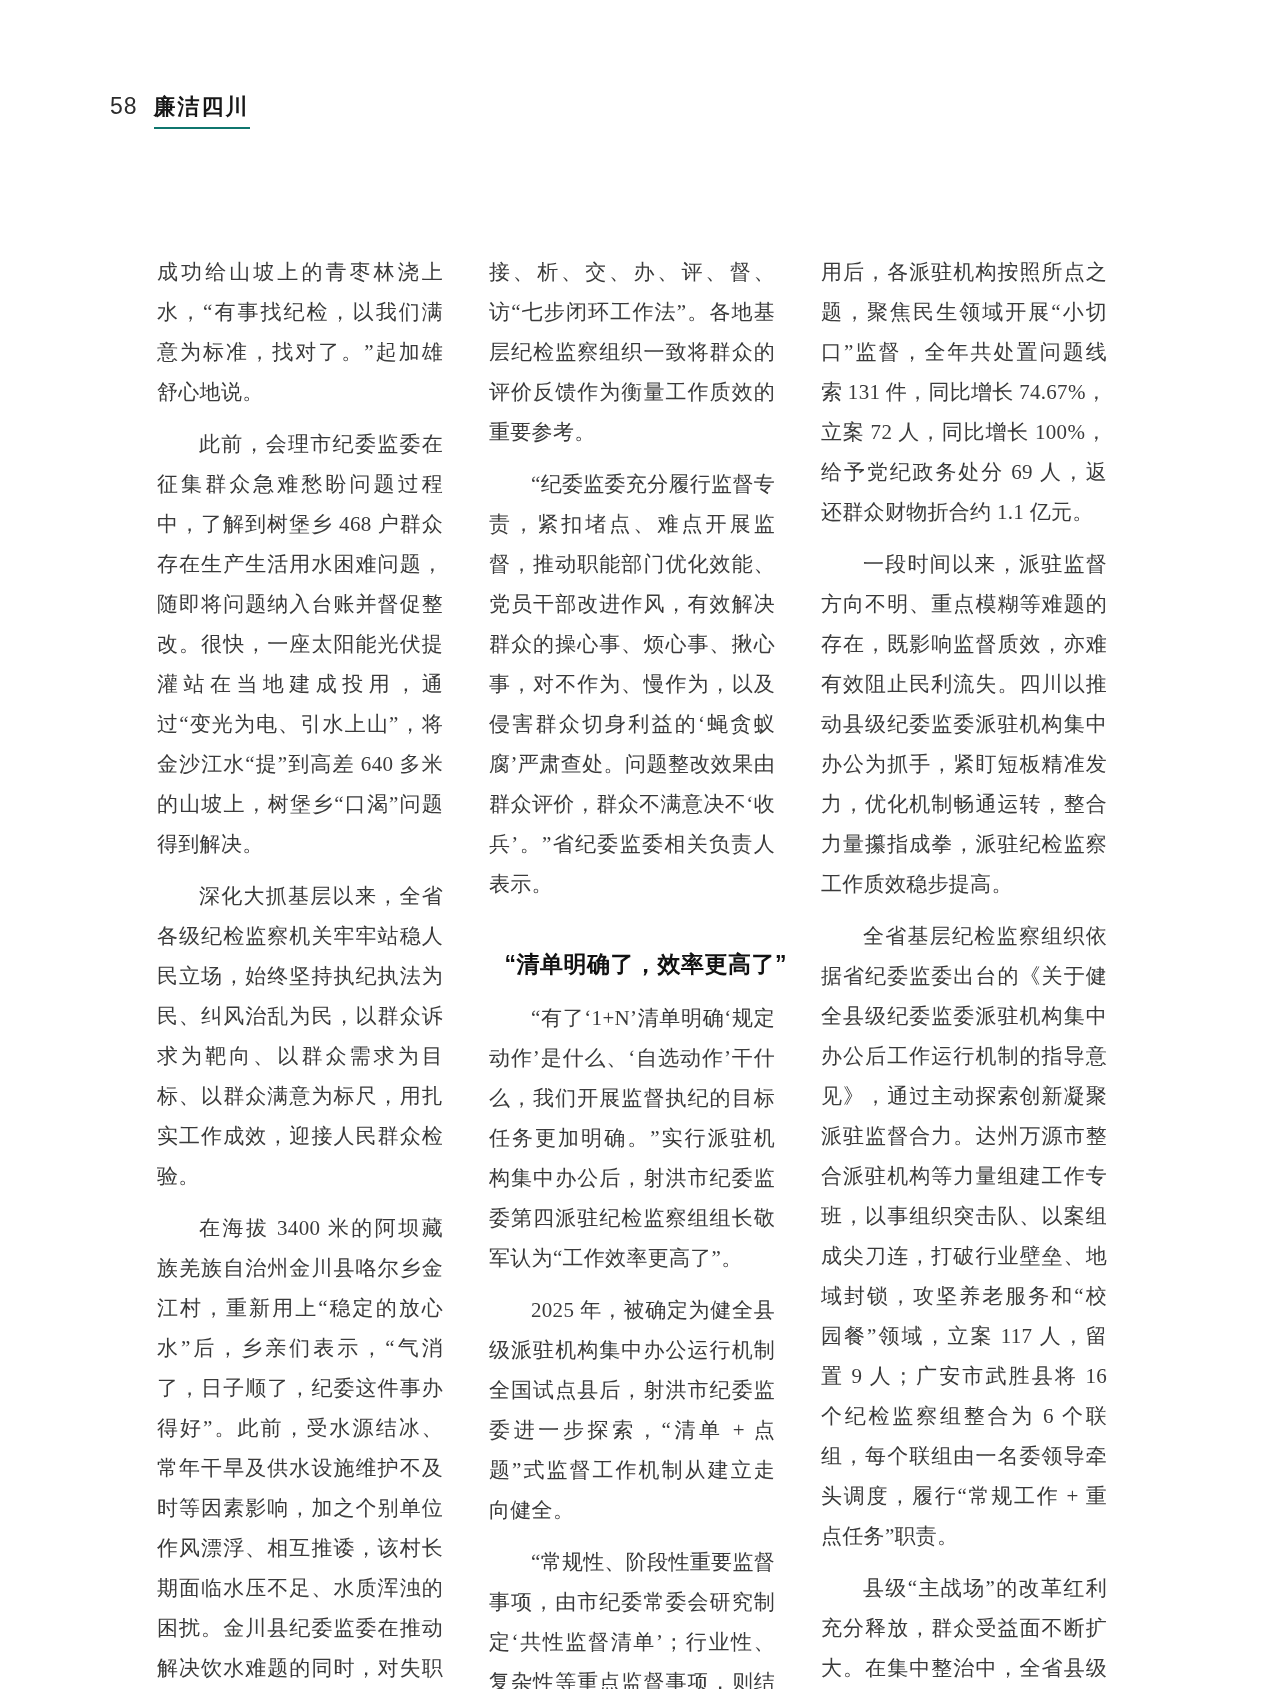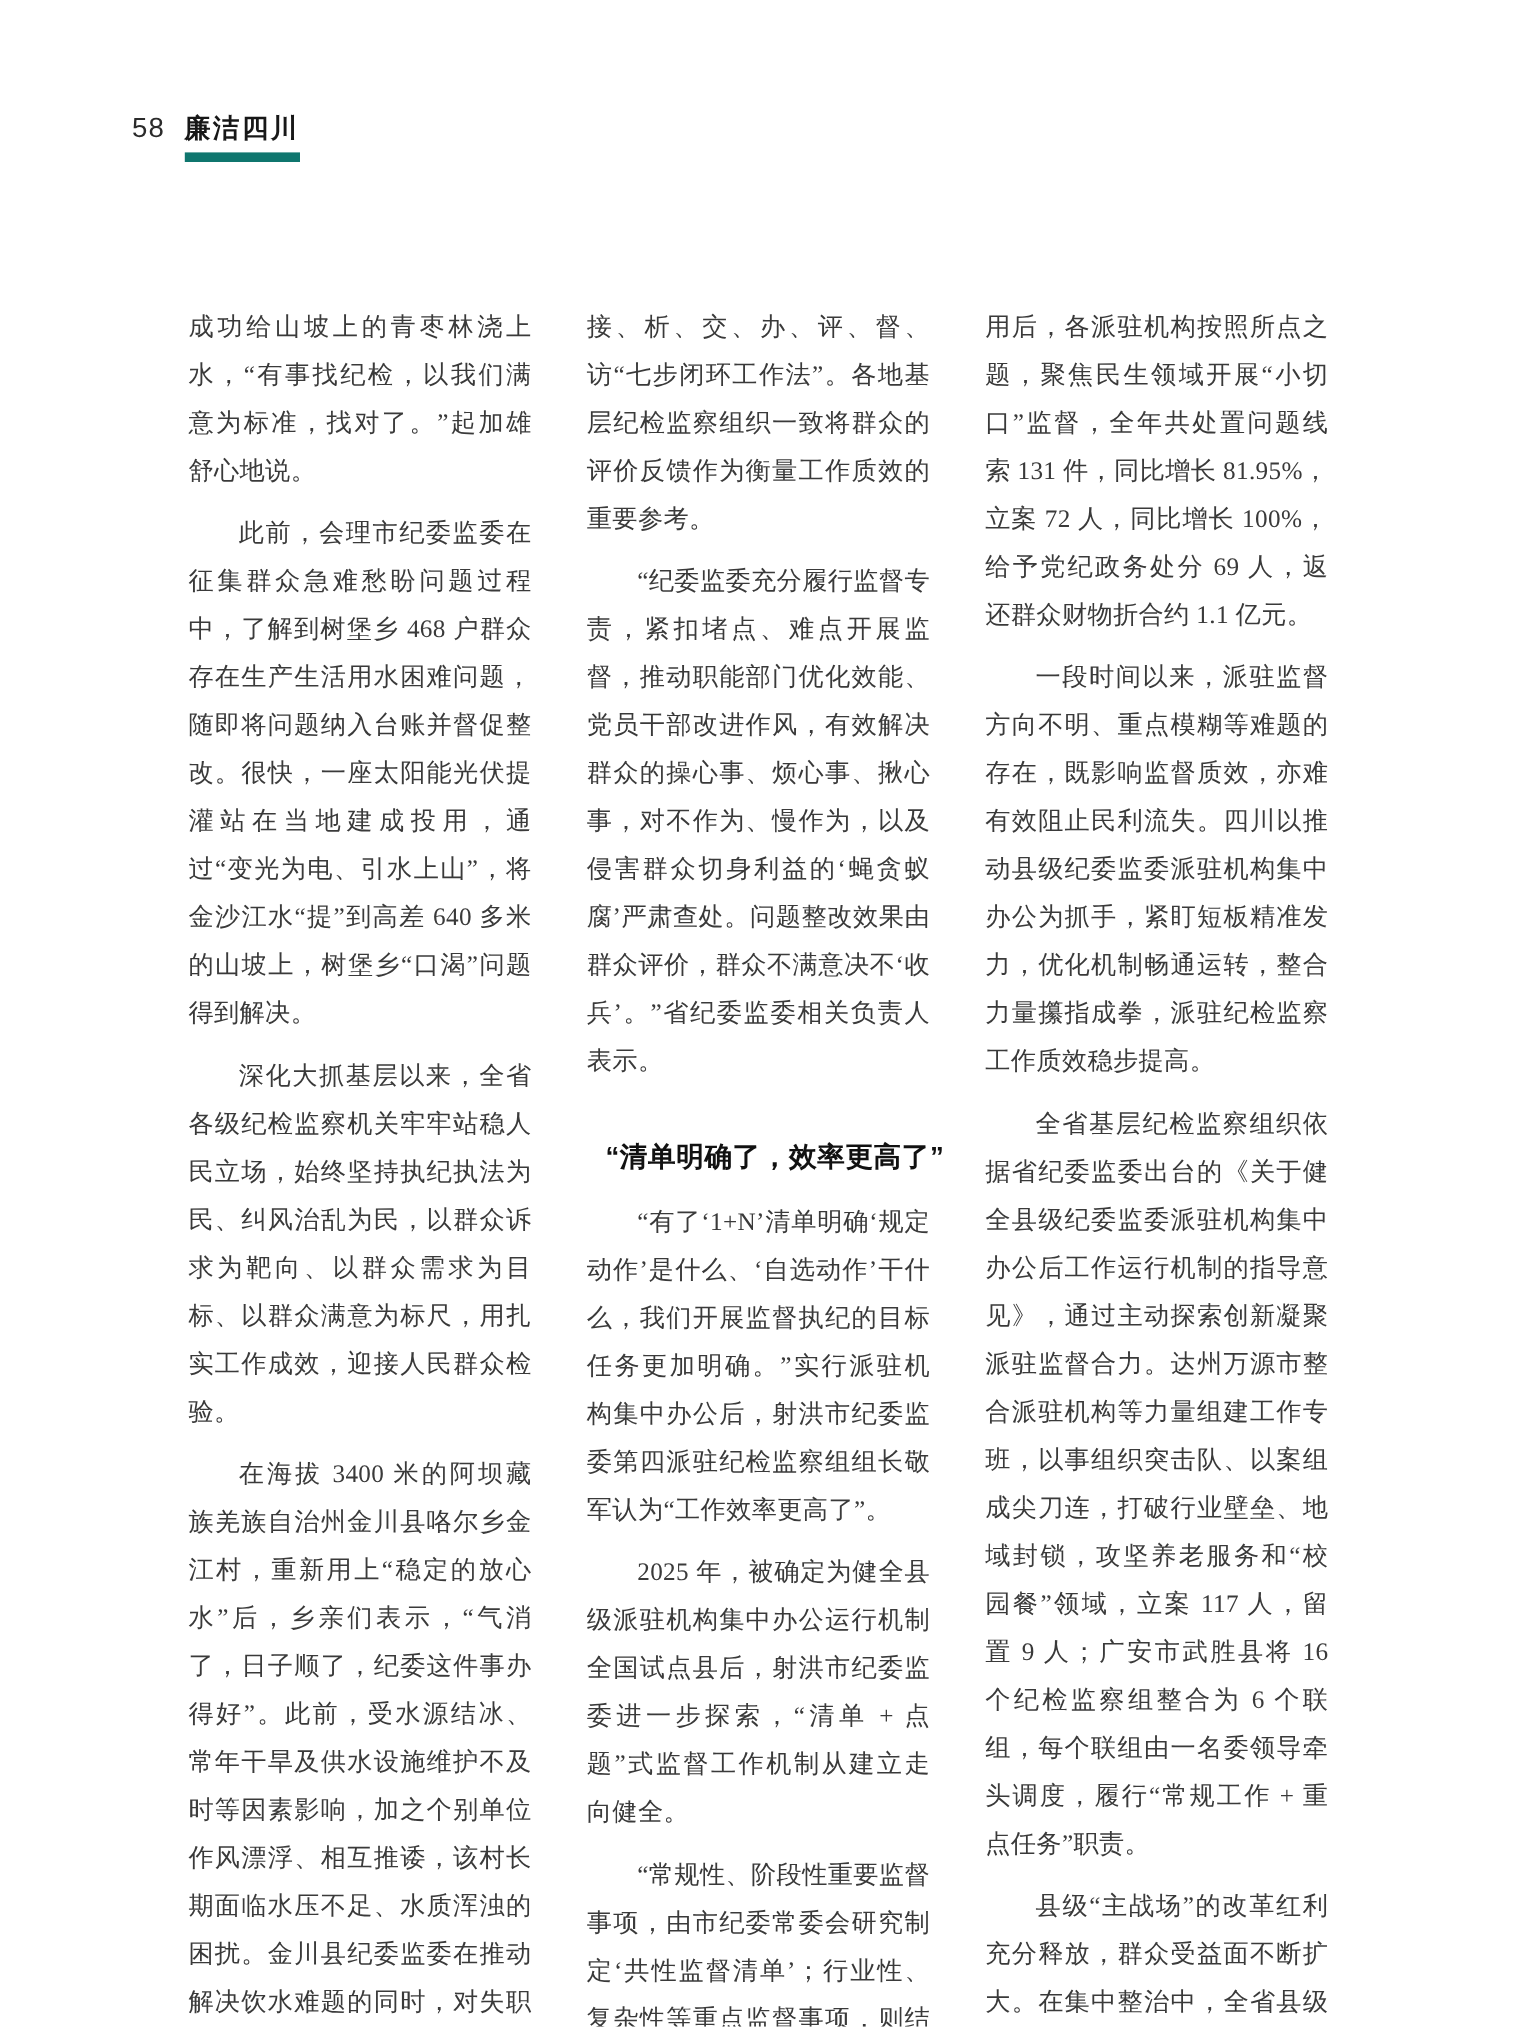--- a/index.html
+++ b/index.html
@@ -29,21 +29,21 @@
     font-size: 23px;
     color: #2b2b2b;
     letter-spacing: 1px;
   }
   .pub-name {
     font-size: 22px;
     font-weight: bold;
     color: #171717;
     letter-spacing: 2px;
     padding-bottom: 5px;
-    border-bottom: 8px solid #0f766e;
+    border-bottom: 2px solid #0f766e;
     text-align: right;
   }
   .columns {
     position: absolute;
     left: 145px;
     top: 240px;
     width: 974px;
     display: flex;
     gap: 22px;
   }
@@ -93,20 +93,20 @@
       </div>
     <div class="col">
         <p class="para">接、析、交、办、评、督、访“七步闭环工作法”。各地基层纪检监察组织一致将群众的评价反馈作为衡量工作质效的重要参考。</p>
         <p class="para indent">“纪委监委充分履行监督专责，紧扣堵点、难点开展监督，推动职能部门优化效能、党员干部改进作风，有效解决群众的操心事、烦心事、揪心事，对不作为、慢作为，以及侵害群众切身利益的‘蝇贪蚁腐’严肃查处。问题整改效果由群众评价，群众不满意决不‘收兵’。”省纪委监委相关负责人表示。</p>
         <h2 class="col-heading">“清单明确了，效率更高了”</h2>
         <p class="para indent">“有了‘1+N’清单明确‘规定动作’是什么、‘自选动作’干什么，我们开展监督执纪的目标任务更加明确。”实行派驻机构集中办公后，射洪市纪委监委第四派驻纪检监察组组长敬军认为“工作效率更高了”。</p>
         <p class="para indent">2025 年，被确定为健全县级派驻机构集中办公运行机制全国试点县后，射洪市纪委监委进一步探索，“清单 + 点题”式监督工作机制从建立走向健全。</p>
         <p class="para indent">“常规性、阶段性重要监督事项，由市纪委常委会研究制定‘共性监督清单’；行业性、复杂性等重点监督事项，则结合集中整治等重点工作，由协作片区讨论制定‘个性监督清单’。”射洪市纪委监委党风政风监督室负责人何俊介绍，监督清单启</p>
       </div>
     <div class="col">
-        <p class="para">用后，各派驻机构按照所点之题，聚焦民生领域开展“小切口”监督，全年共处置问题线索 131 件，同比增长 81.95%，立案 72 人，同比增长 100%，给予党纪政务处分 69 人，返还群众财物折合约 1.1 亿元。</p>
+        <p class="para">用后，各派驻机构按照所点之题，聚焦民生领域开展“小切口”监督，全年共处置问题线索 131 件，同比增长 74.67%，立案 72 人，同比增长 100%，给予党纪政务处分 69 人，返还群众财物折合约 1.1 亿元。</p>
         <p class="para indent">一段时间以来，派驻监督方向不明、重点模糊等难题的存在，既影响监督质效，亦难有效阻止民利流失。四川以推动县级纪委监委派驻机构集中办公为抓手，紧盯短板精准发力，优化机制畅通运转，整合力量攥指成拳，派驻纪检监察工作质效稳步提高。</p>
         <p class="para indent">全省基层纪检监察组织依据省纪委监委出台的《关于健全县级纪委监委派驻机构集中办公后工作运行机制的指导意见》，通过主动探索创新凝聚派驻监督合力。达州万源市整合派驻机构等力量组建工作专班，以事组织突击队、以案组成尖刀连，打破行业壁垒、地域封锁，攻坚养老服务和“校园餐”领域，立案 117 人，留置 9 人；广安市武胜县将 16 个纪检监察组整合为 6 个联组，每个联组由一名委领导牵头调度，履行“常规工作 + 重点任务”职责。</p>
         <p class="para indent">县级“主战场”的改革红利充分释放，群众受益面不断扩大。在集中整治中，全省县级纪委监委共立案 4.34 万人，留置 2067 人，挽回经济损失 159 亿元，返还群众财物折合 168.2 亿元。</p>
       </div>
   </main>
 
 </div>
 
 </body></html>

